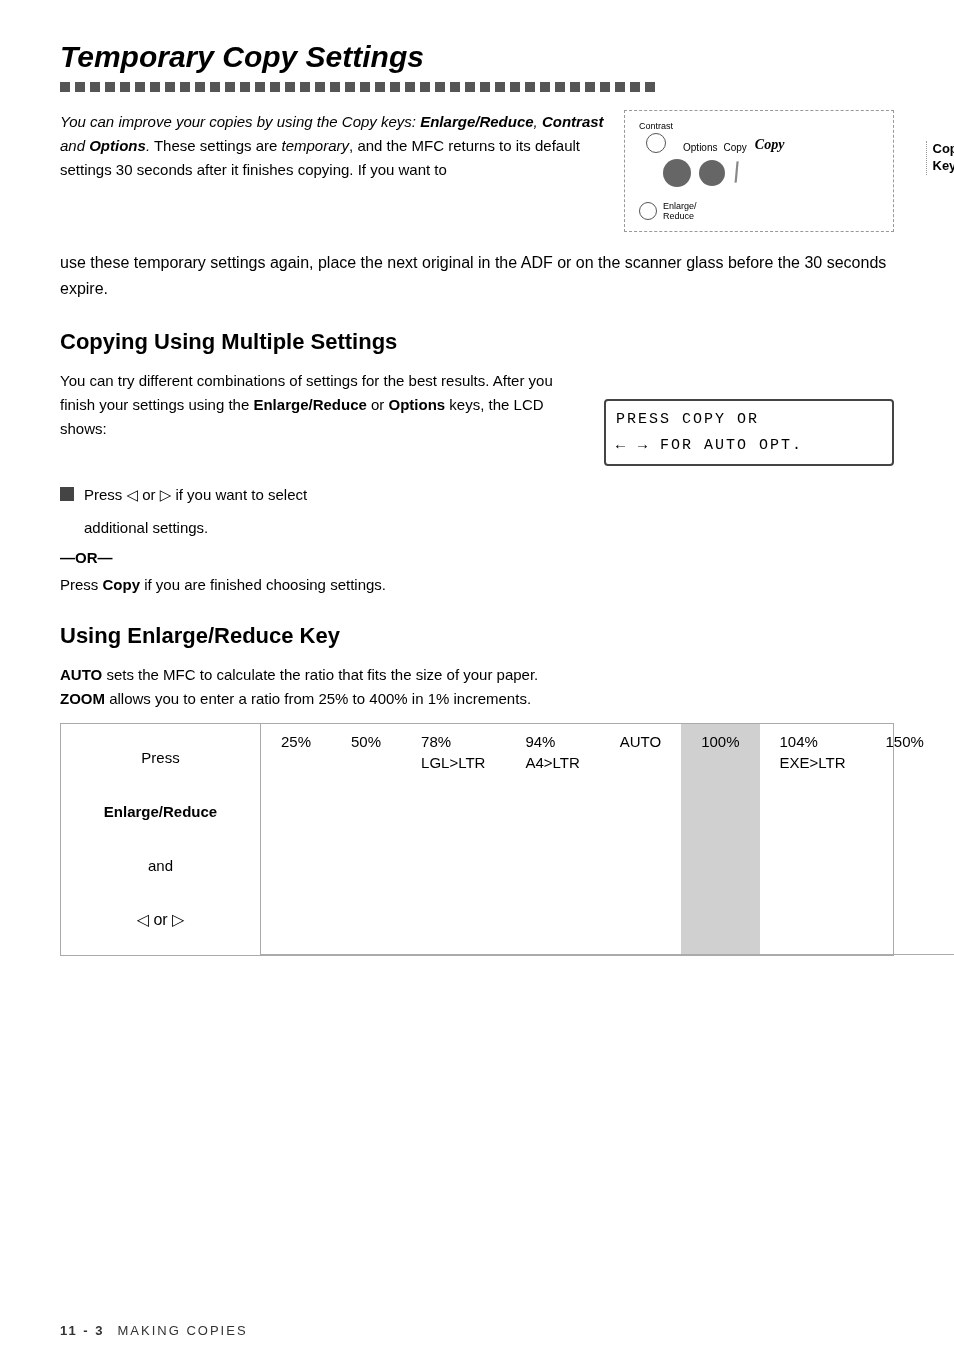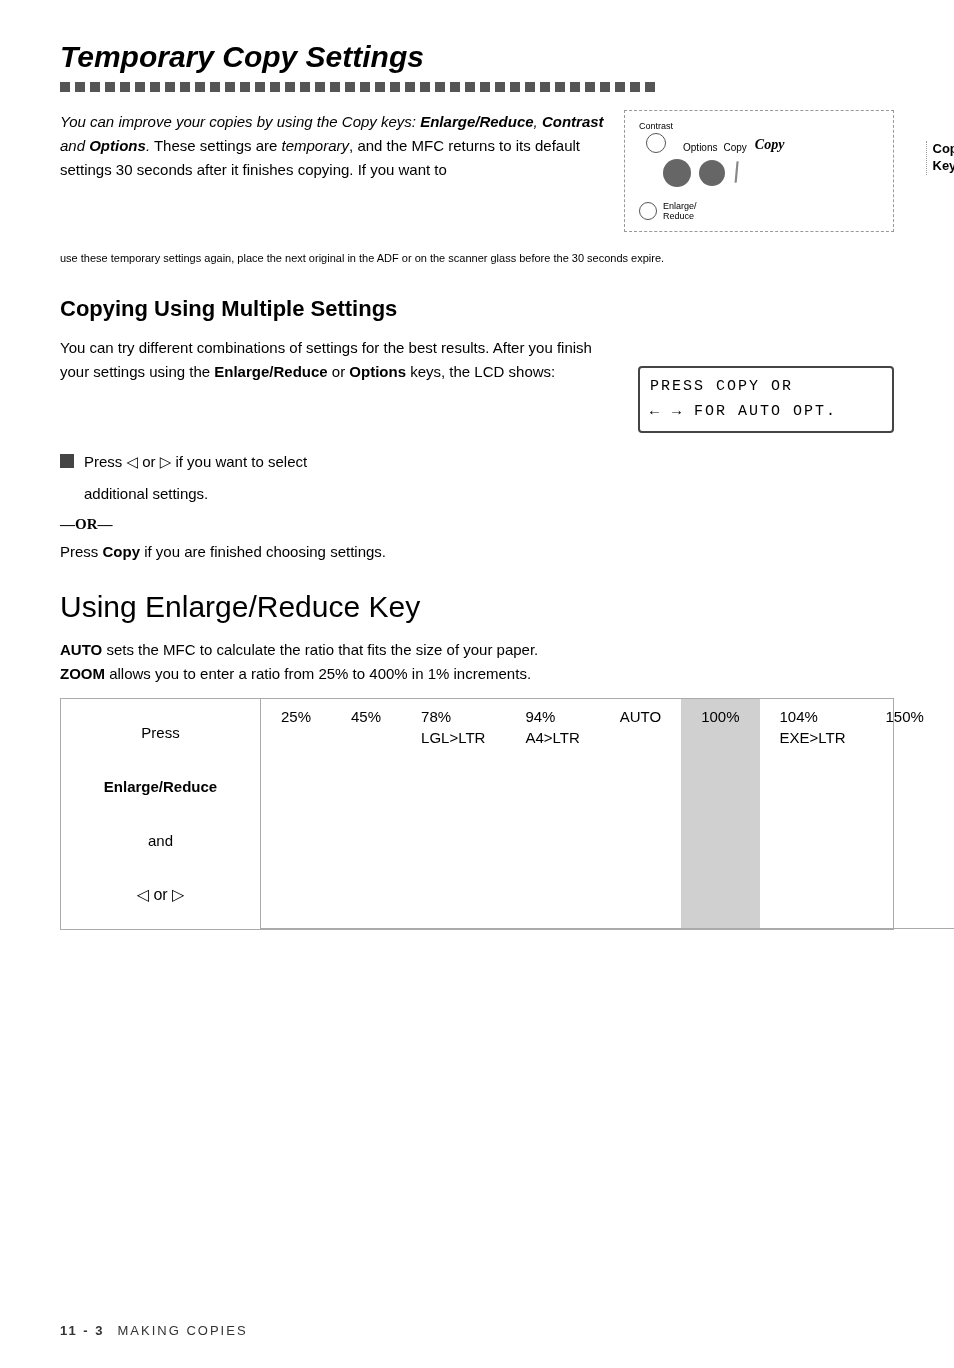--- a/index.html
+++ b/index.html
@@ -117,21 +117,21 @@
       width: 18px; height: 18px;
       border: 1.5px solid #555;
       border-radius: 50%;
       display: inline-block;
     }
     .ck-enlarge-label { font-size: 9px; }
     .ck-contrast-top { font-size: 9px; margin-bottom: 2px; }
 
     
     .full-text {
-      font-size: 11px;
+      font-size: 16px;
       line-height: 1.6;
       margin-bottom: 28px;
     }
 
     
     .section-heading {
       font-size: 22px;
       font-weight: bold;
       margin-bottom: 14px;
       margin-top: 10px;
@@ -145,21 +145,21 @@
     }
     .multi-text {
       flex: 1;
       font-size: 15px;
       line-height: 1.6;
     }
     .multi-text strong { font-weight: bold; }
 
     
     .lcd-display {
-      width: 256px;
+      width: 290px;
       flex-shrink: 0;
       border: 2px solid #444;
       border-radius: 4px;
       padding: 6px 10px;
       font-family: 'Courier New', monospace;
       font-size: 15px;
       background: #fff;
       align-self: flex-start;
       margin-top: 30px;
     }
@@ -189,32 +189,31 @@
     .indented-text {
       padding-left: 24px;
       font-size: 15px;
       line-height: 1.5;
       margin-bottom: 10px;
     }
     .or-line {
       font-size: 15px;
       font-weight: bold;
       margin: 10px 0 10px 0;
-      font-family: Liberation Serif, serif;
     }
     .press-copy-line {
       font-size: 15px;
       margin-bottom: 28px;
     }
     .press-copy-line strong { font-weight: bold; }
 
     
     .enlarge-section-heading {
-      font-size: 30px;
-      font-weight: normal;
+      font-size: 22px;
+      font-weight: bold;
       margin-bottom: 14px;
     }
     .enlarge-desc {
       font-size: 15px;
       line-height: 1.6;
       margin-bottom: 12px;
     }
     .enlarge-desc strong { font-weight: bold; }
 
     
@@ -384,21 +383,21 @@
     <span>Press</span>
       <br>
     <strong>Enlarge/Reduce</strong>
       <br>
     <span>and</span>
       <br>
     <span class="nav-arrows">◁ or ▷</span>
   </div>
   <div class="table-right">
     <div class="table-row">25%</div>
-    <div class="table-row">45%</div>
+    <div class="table-row">50%</div>
     <div class="table-row">78% LGL&gt;LTR</div>
     <div class="table-row">94% A4&gt;LTR</div>
     <div class="table-row">AUTO</div>
     <div class="table-row highlighted">100%</div>
     <div class="table-row">104% EXE&gt;LTR</div>
     <div class="table-row">150%</div>
     <div class="table-row">200%</div>
     <div class="table-row">400%</div>
     <div class="table-row">ZOOM</div>
   </div>

